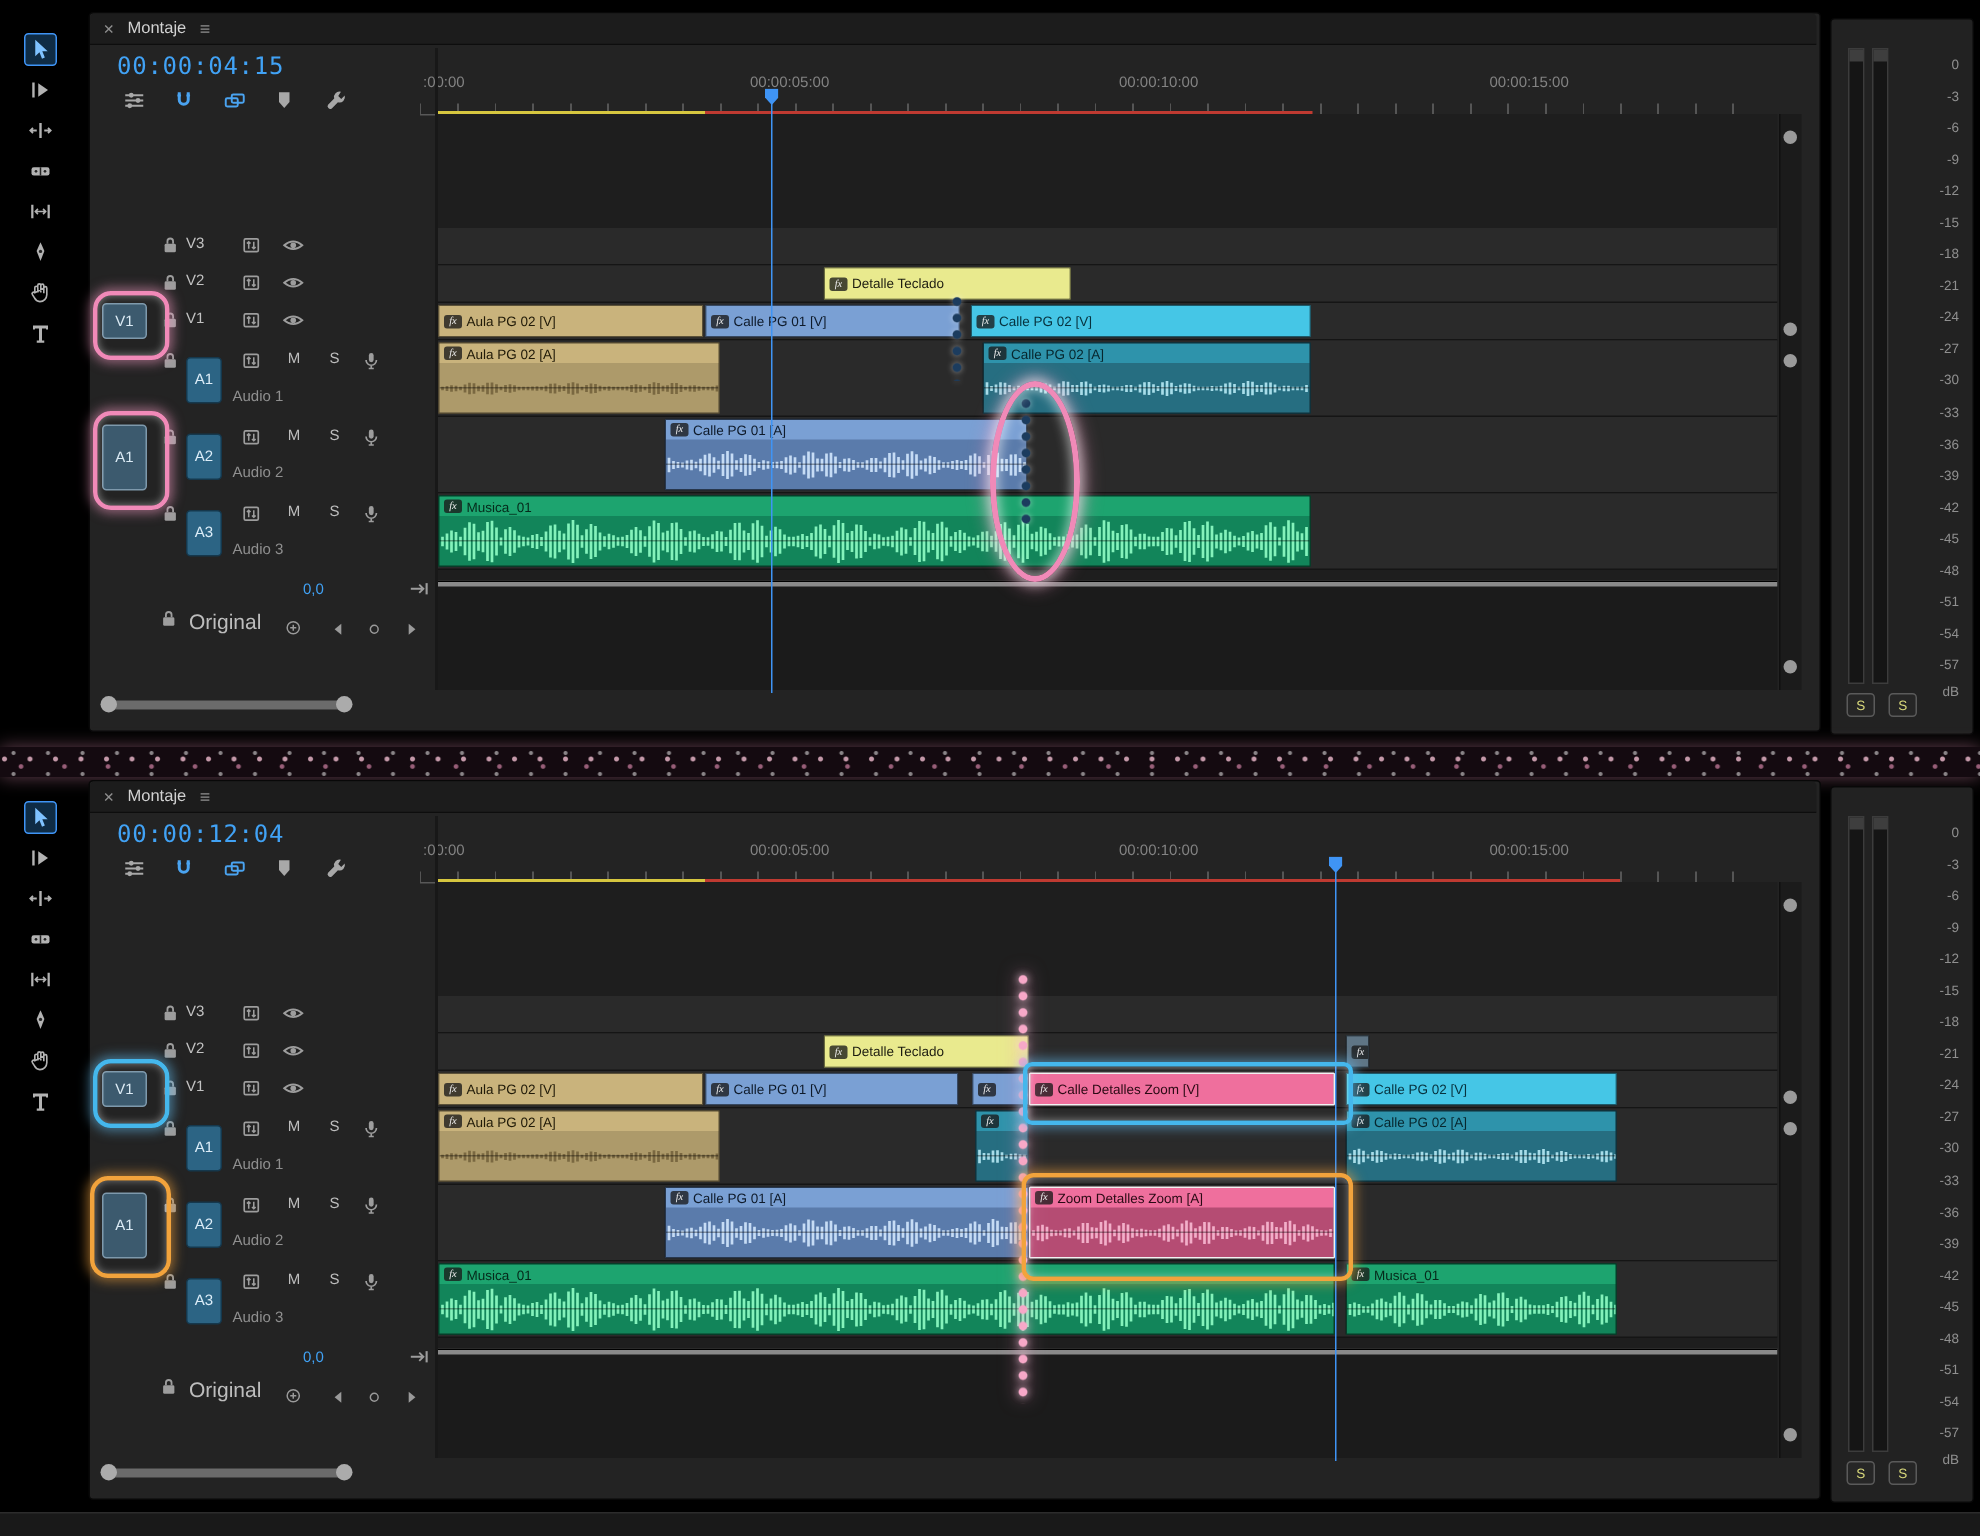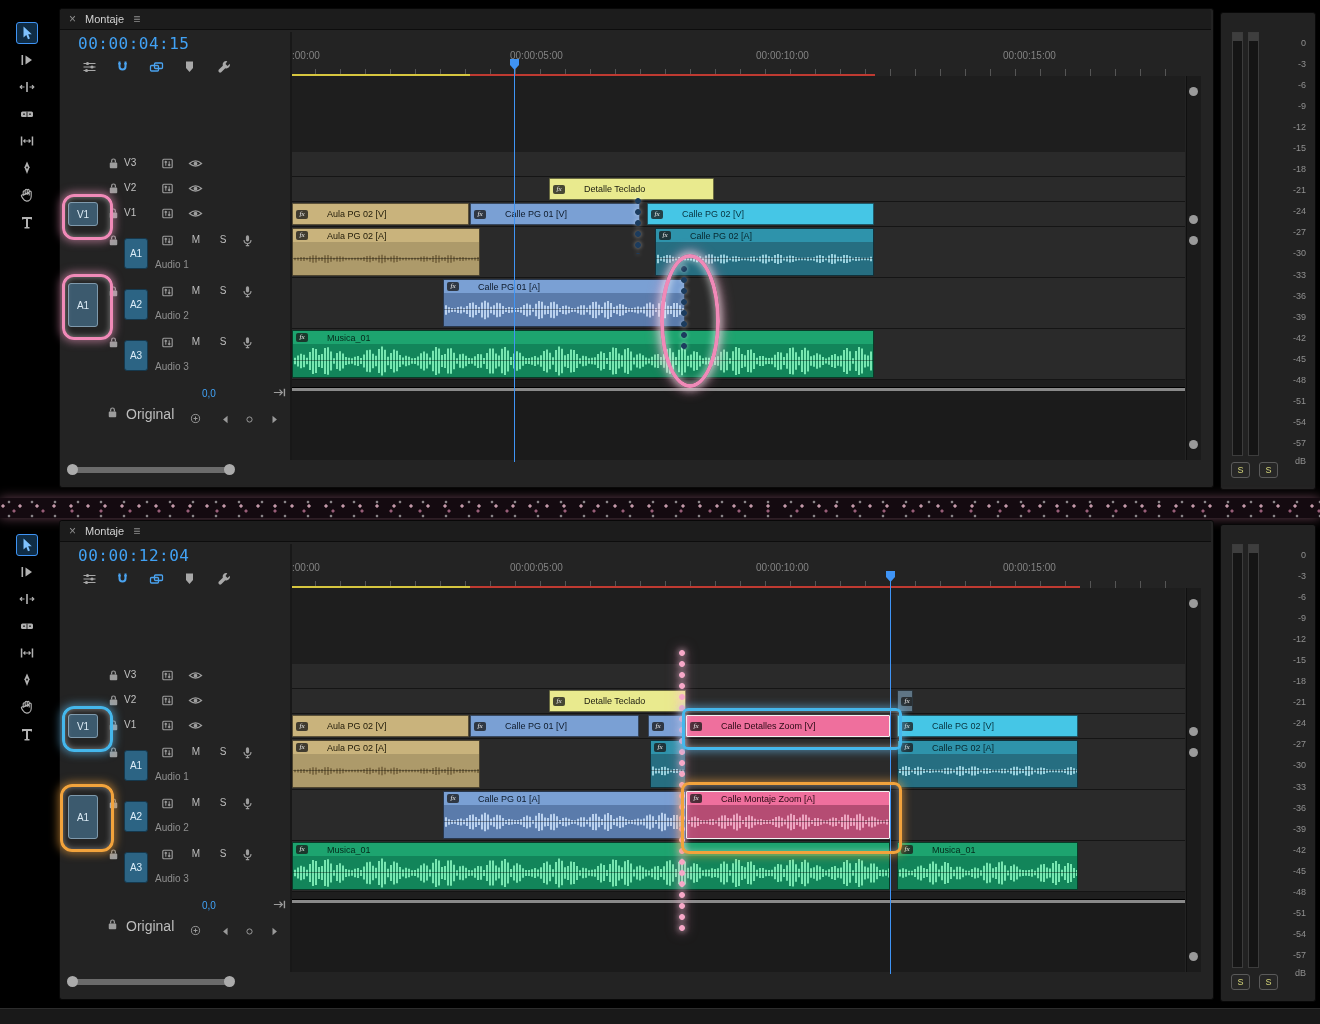--- a/index.html
+++ b/index.html
@@ -15,40 +15,40 @@
   .tabclose{color:#8f8f8f;font-size:12px;cursor:default}
   .tabname{color:#d2d2d2}
   .tabmenu{color:#8f8f8f;font-size:12px}
   
   .timecode{position:absolute;left:78px;top:26px;font-family:"DejaVu Sans Mono",monospace;font-size:16px;letter-spacing:.5px;color:#41a2f5}
   .hicons{position:absolute;left:76px;top:51px;height:18px}
   .hic{position:absolute;width:17px;height:16px;color:#a8a8a8}
   .hic.on{color:#4aa3f0}
   .hic svg,.ic svg,.tool svg{width:100%;height:100%;display:block}
   
-  .ruler{position:absolute;left:290px;top:40px;width:893px;height:28px;border-bottom:1px solid #585858;font-size:10px;color:#838383}
+  .ruler{position:absolute;left:280px;top:40px;width:893px;height:28px;border-bottom:1px solid #585858;font-size:10px;color:#838383}
   .ruler:after{content:'';position:absolute;left:0;right:0;bottom:0;height:7px;
                background:repeating-linear-gradient(90deg,#555 0 1px,transparent 1px 25px)}
   .rlabel{position:absolute;top:2px}
   .wa{position:absolute;top:66px;height:4px}
   .wa-y{left:292px;width:178px;background:#d6c63f}
   .wa-r{left:470px;background:#bf3a31}
   
   .lanes{position:absolute;left:292px;top:68px;width:893px;height:384px;background:#1e1e1e;overflow:hidden}
   .lrow{position:absolute;left:0;width:893px;background:#2a2a2a;border-bottom:1px solid #151515;box-sizing:border-box}
   .row-v3{top:76px;height:25px}.row-v2{top:101px;height:25px}.row-v1{top:126px;height:25px}
   .row-a1{top:151px;height:51px}.row-a2{top:202px;height:51px}.row-a3{top:253px;height:51px}
   .masterline{position:absolute;left:0;top:311px;width:893px;height:3px;background:#8a8a8a;border-top:1px solid #000}
   .lanesbottom{position:absolute;left:0;top:314px;width:893px;height:70px;background:#1b1b1b}
   
   .clip{position:absolute;top:1px;border:1px solid rgba(0,0,0,.55);border-radius:1px;overflow:hidden;box-sizing:border-box}
   .clip.video{height:22px}
   .clip.audio{height:48px}
   .clip.selected{outline:1.5px solid #f2f2f2;outline-offset:-1px}
-  .clip-head{height:20px;display:flex;align-items:center;gap:19px;padding:0 3px;font-size:9px;white-space:nowrap;overflow:hidden}
+  .clip-head{height:20px;display:flex;align-items:center;gap:3px;padding:0 3px;font-size:9px;white-space:nowrap;overflow:hidden}
   .clip.audio .clip-head{height:13px}
   .fx{flex:0 0 auto;width:12px;height:9px;border-radius:2px;background:rgba(25,25,25,.78);color:#eee;
       font-style:italic;font-size:7px;line-height:9px;text-align:center;font-family:"Liberation Serif",serif}
   .clip-body{position:relative;height:34px}
   .clip-body svg{position:absolute;left:0;top:0}
   .clip-body svg path{stroke:var(--wv,#fff)}
   .midline{position:absolute;left:0;right:0;top:16px;height:1px;background:rgba(0,0,0,.35)}
   
   .phline{position:absolute;width:1px;top:58px;height:396px;background:#3f94f5;z-index:6}
   .phcap{position:absolute;top:51px;width:9px;height:11px;background:#3f94f5;z-index:7;
@@ -726,21 +726,21 @@
           <div class="clip-body">
             <svg width="243" height="34" viewBox="0 0 243 34" preserveAspectRatio="none">
               <path d="M2 12.2V21.8M5 14.3V19.7M8 15.0V19.0M11 15.3V18.7M14 14.0V20.0M17 13.5V20.5M20 14.8V19.2M23 12.9V21.1M26 10.1V23.9M29 9.4V24.6M32 11.9V22.1M35 14.1V19.9M38 9.6V24.4M41 7.7V26.3M44 9.4V24.6M47 13.8V20.2M50 12.3V21.7M53 9.8V24.2M56 10.3V23.7M59 12.9V21.1M62 15.0V19.0M65 13.9V20.1M68 14.5V19.5M71 15.0V19.0M74 14.9V19.1M77 14.3V19.7M80 11.9V22.1M83 10.6V23.4M86 11.8V22.2M89 15.2V18.8M92 10.7V23.3M95 8.0V26.0M98 8.7V25.3M101 12.6V21.4M104 12.9V21.1M107 9.3V24.7M110 8.8V25.2M113 11.3V22.7M116 15.0V19.0M119 12.9V21.1M122 12.5V21.5M125 13.7V20.3M128 15.1V18.9M131 15.2V18.8M134 13.8V20.2M137 12.3V21.7M140 12.3V21.7M143 14.7V19.3M146 12.2V21.8M149 9.0V25.0M152 8.7V25.3M155 11.7V22.3M158 13.9V20.1M161 9.5V24.5M164 7.9V26.1M167 9.9V24.1M170 14.0V20.0M173 12.7V21.3M176 10.9V23.1M179 11.7V22.3M182 13.9V20.1M185 15.2V18.8M188 15.1V18.9M191 14.4V19.6M194 13.6V20.4M197 14.4V19.6M200 13.6V20.4M203 10.6V23.4M206 9.4V24.6M209 11.2V22.8M212 15.1V18.9M215 10.3V23.7M218 7.7V26.3M221 8.8V25.2M224 12.8V21.2M227 13.0V21.0M230 10.0V24.0M233 9.9V24.1M236 12.3V21.7M239 15.2V18.8" stroke-width="1.8" fill="none"></path>
             </svg>
             <div class="midline"></div>
           </div>
         </div>
         <div class="clip audio selected" style="left: 394px; width: 204px; background: rgb(181, 76, 115); --wv: #f2afc9;">
           <div class="clip-head" style="background: rgb(239, 111, 157); color: rgb(42, 10, 20);">
             <span class="fx">fx</span>
-            <span class="clip-label">Calle Montaje Zoom [A]</span>
+            <span class="clip-label">Zoom Detalles Zoom [A]</span>
           </div>
           <div class="clip-body">
             <svg width="204" height="34" viewBox="0 0 204 34" preserveAspectRatio="none">
               <path d="M2 15.1V18.9M5 12.2V21.8M8 11.5V22.5M11 12.9V21.1M14 14.9V19.1M17 15.2V18.8M20 15.3V18.7M23 14.2V19.8M26 13.9V20.1M29 15.4V18.6M32 12.7V21.3M35 10.4V23.6M38 10.3V23.7M41 13.1V20.9M44 13.5V20.5M47 9.7V24.3M50 8.6V25.4M53 10.7V23.3M56 14.9V19.1M59 12.0V22.0M62 10.3V23.7M65 11.3V22.7M68 13.8V20.2M71 14.8V19.2M74 14.1V19.9M77 14.9V19.1M80 15.1V18.9M83 15.2V18.8M86 14.1V19.9M89 12.0V22.0M92 11.2V22.8M95 12.8V21.2M98 14.6V19.4M101 10.6V23.4M104 8.7V25.3M107 10.0V24.0M110 13.9V20.1M113 12.5V21.5M116 9.6V24.4M119 9.8V24.2M122 12.5V21.5M125 15.1V18.9M128 13.0V21.0M131 13.0V21.0M134 14.3V19.7M137 15.4V18.6M140 15.2V18.8M143 13.8V20.2M146 12.6V21.4M149 13.0V21.0M152 15.4V18.6M155 11.9V22.1M158 9.5V24.5M161 9.7V24.3M164 13.0V21.0M167 13.3V20.7M170 9.6V24.4M173 8.8V25.2M176 11.2V22.8M179 15.1V18.9M182 12.5V21.5M185 11.4V22.6M188 12.5V21.5M191 14.5V19.5M194 15.2V18.8M197 15.4V18.6M200 14.4V19.6" stroke-width="1.8" fill="none"></path>
             </svg>
             <div class="midline"></div>
           </div>
         </div>
       </div>
     <div class="lrow row-a3">

